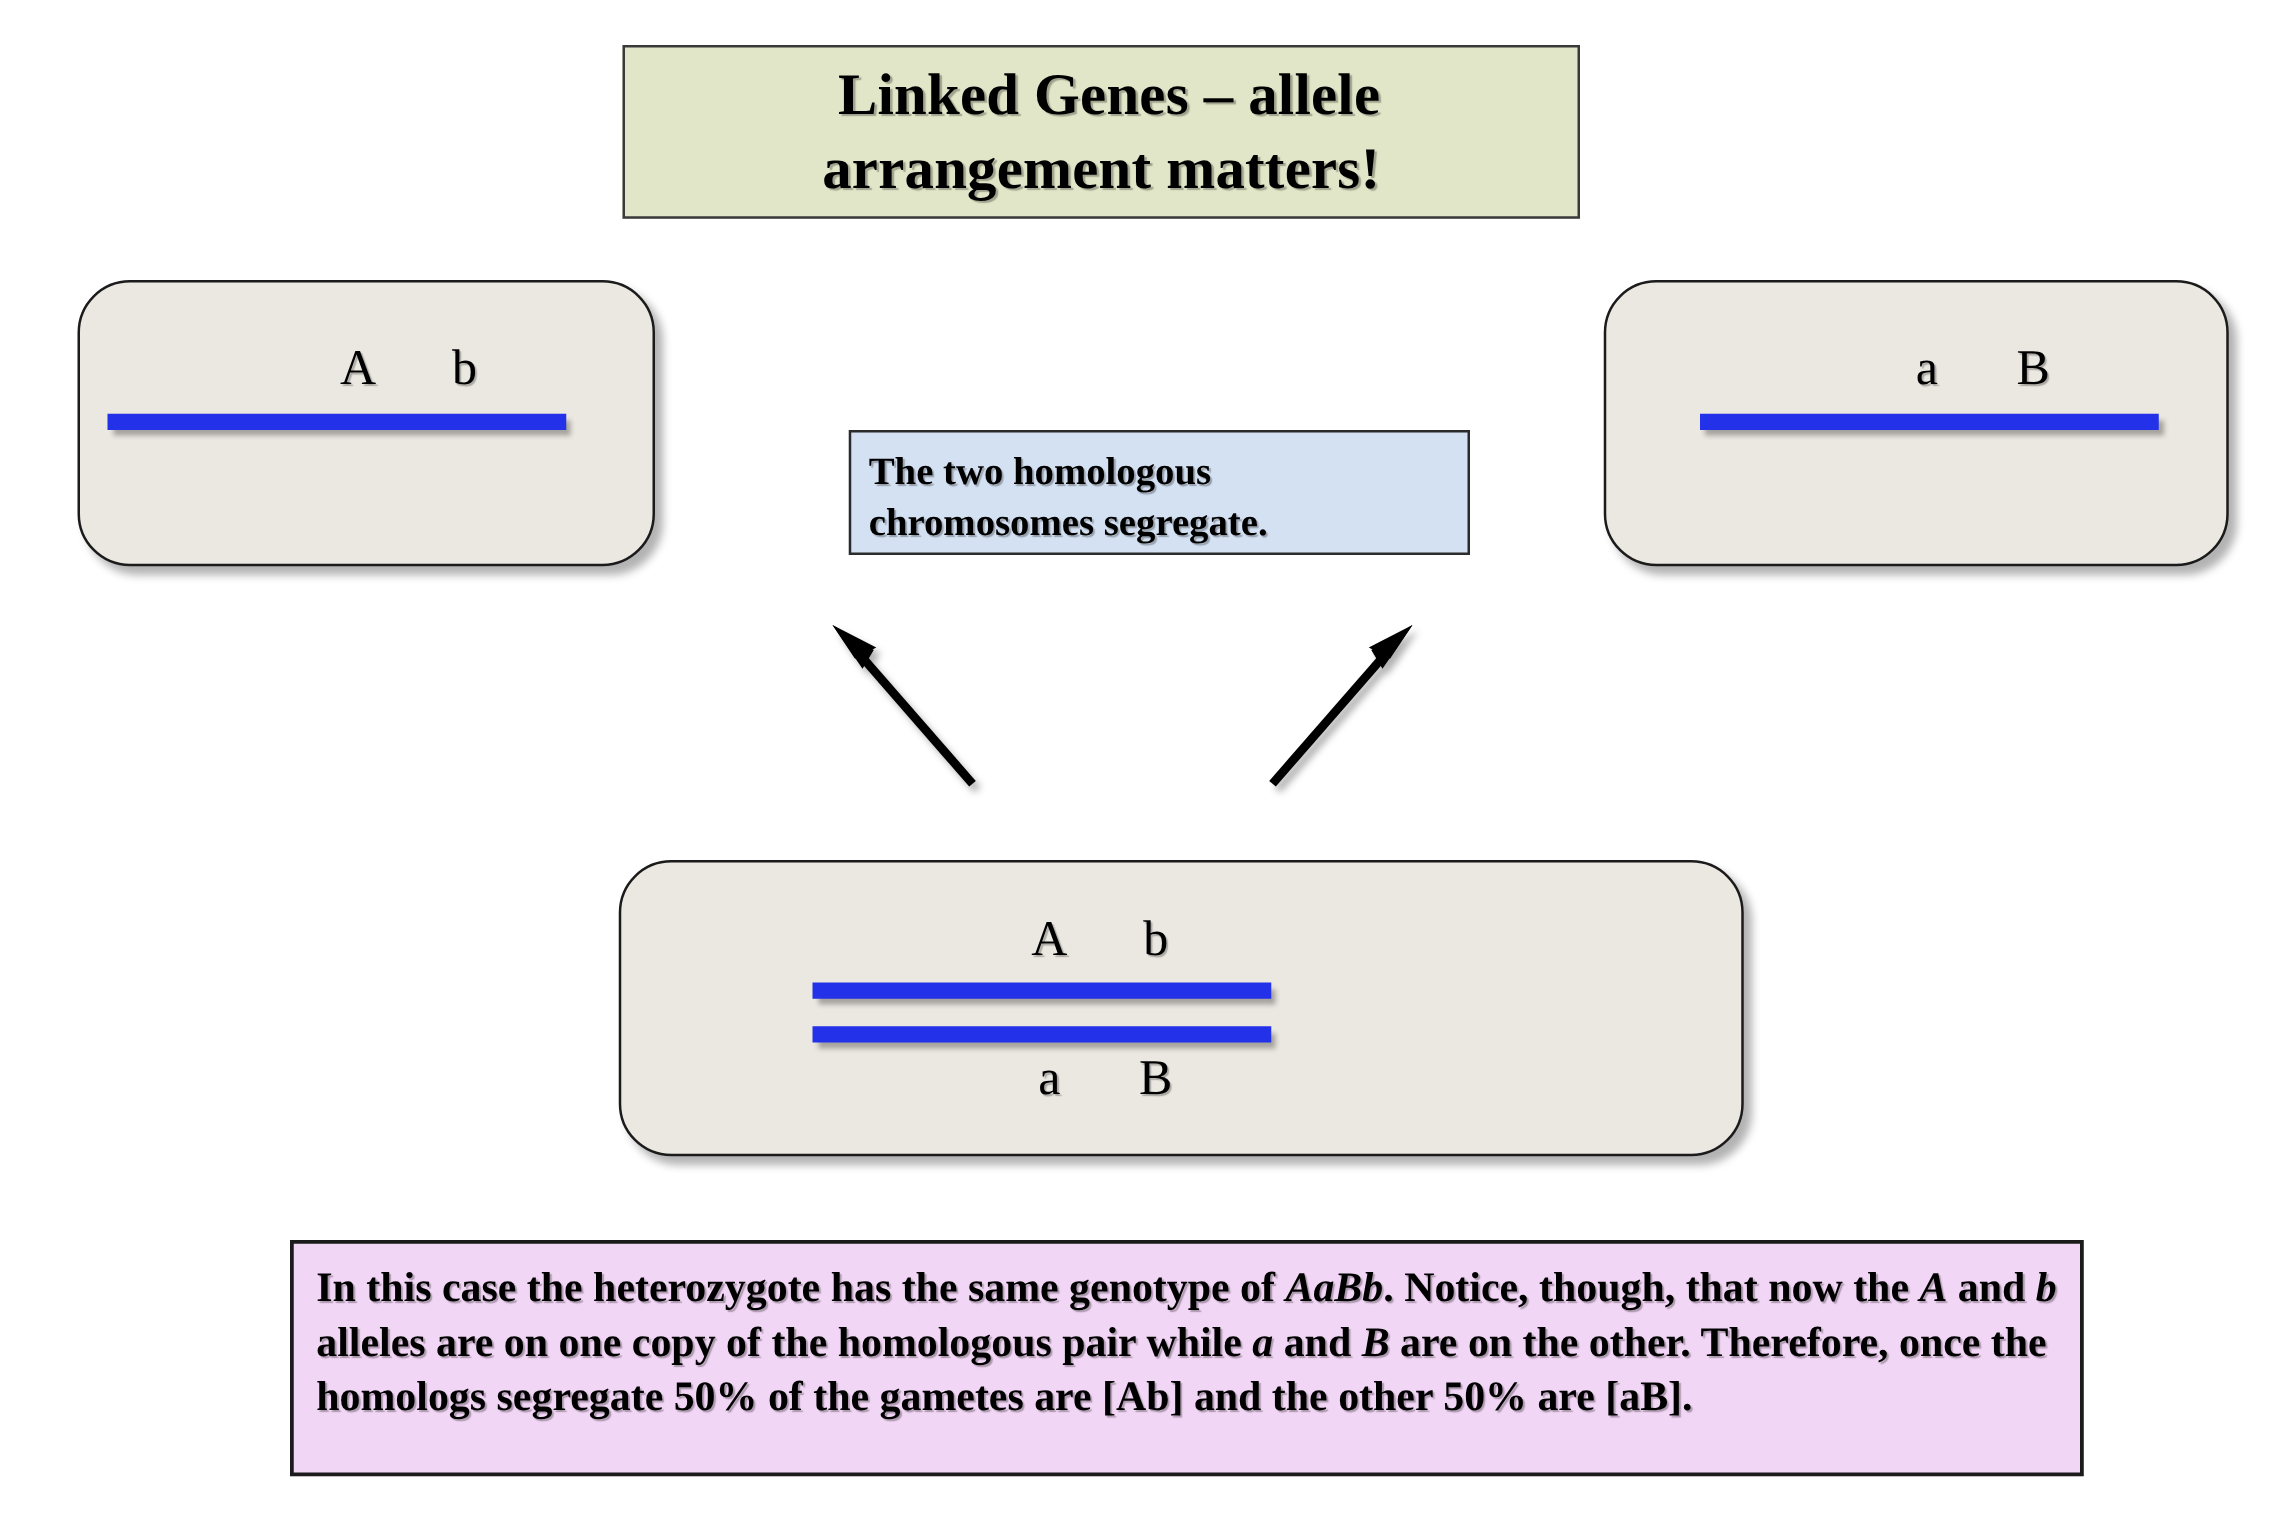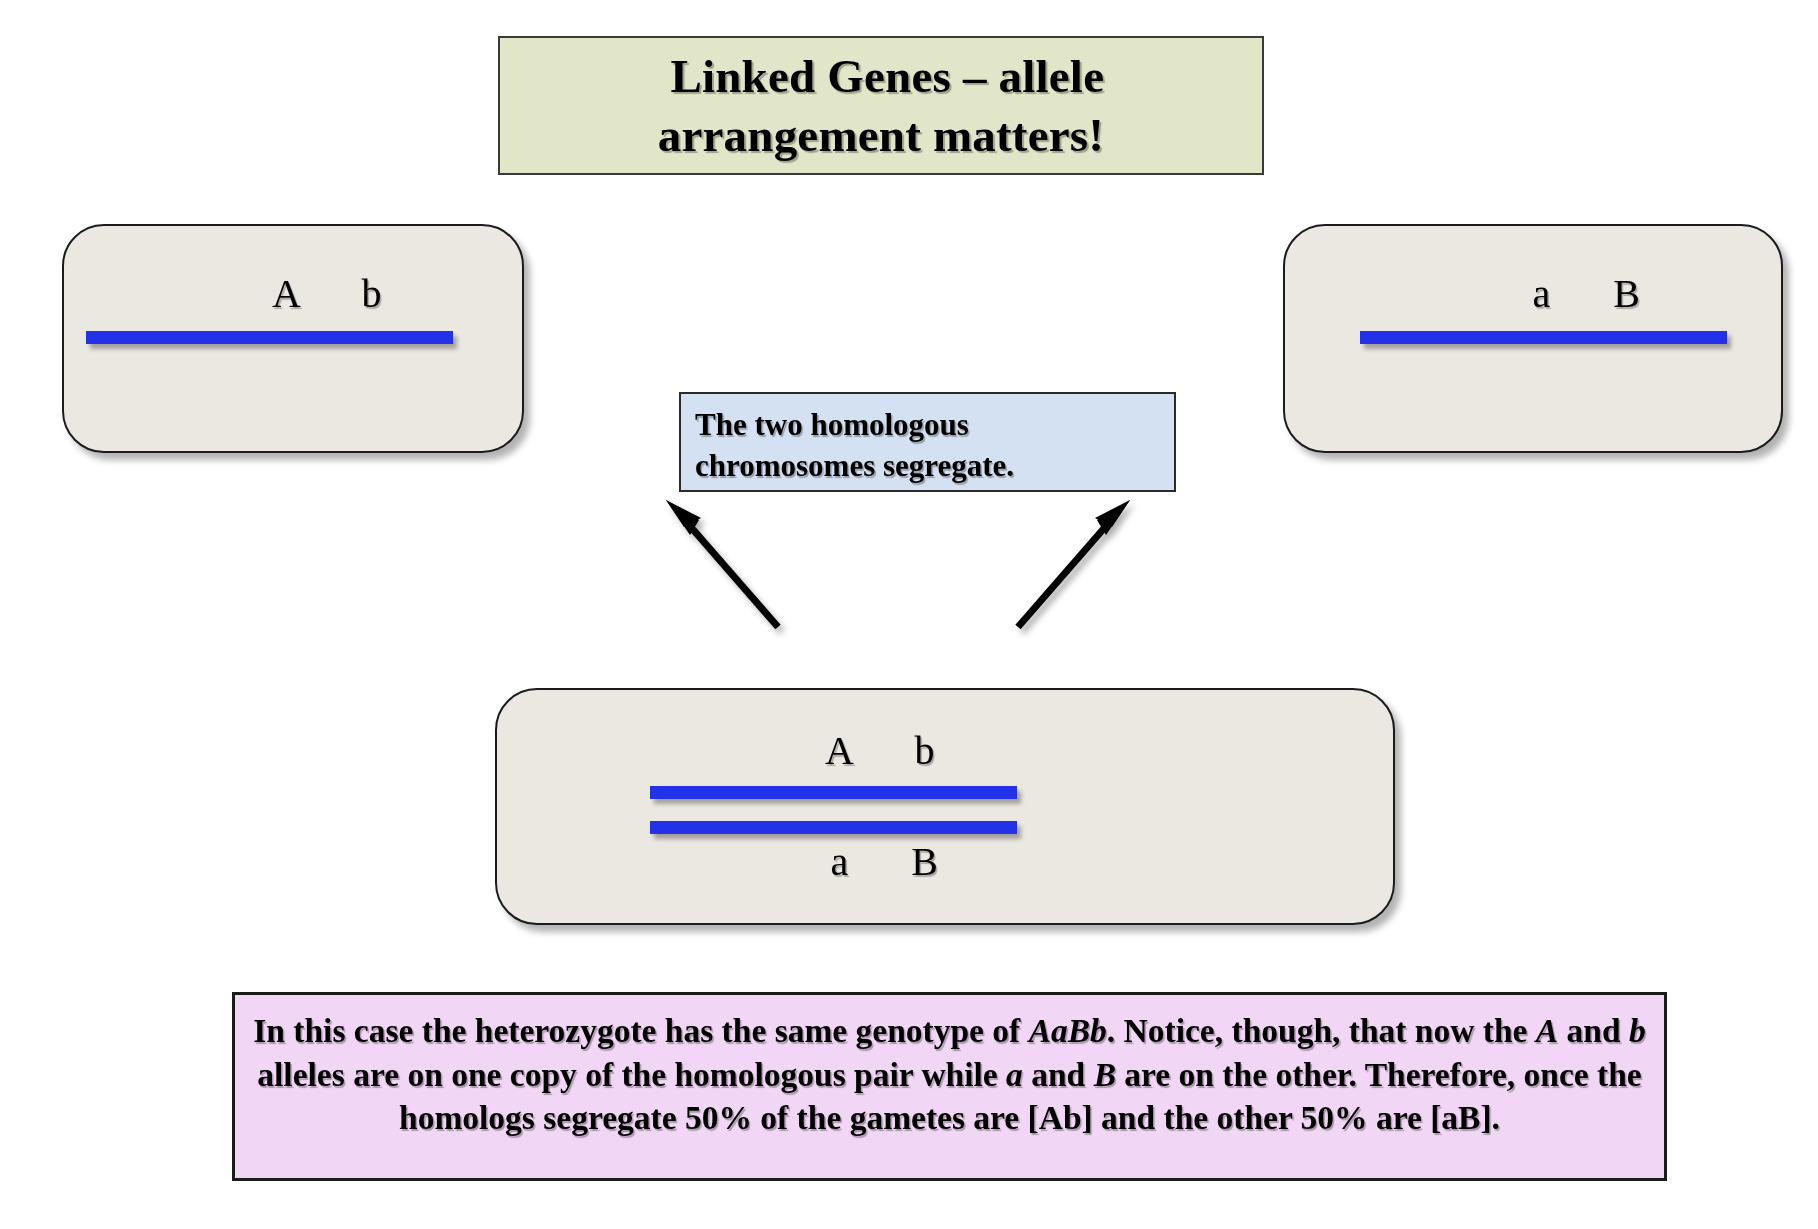--- a/index.html
+++ b/index.html
@@ -97,21 +97,20 @@
   #segregate-box {
     position: absolute;
     left: 679px;
     top: 344px;
     width: 497px;
     height: 100px;
     background: #D4E1F2;
     border: 2.5px solid #2b2b2b;
     box-sizing: border-box;
     padding: 10px 0 0 14px;
-    margin-top: 48px;
   }
   #segregate-text {
     font-size: 31px;
     font-weight: bold;
     line-height: 1.33;
     text-shadow: 1.5px 1.5px 1px rgba(0,0,0,0.30);
     white-space: pre-line;
   }
 
   
@@ -128,21 +127,20 @@
   #explanation-box {
     position: absolute;
     left: 232px;
     top: 992px;
     width: 1435px;
     height: 189px;
     background: #F2D6F5;
     border: 3px solid #1b1b1b;
     box-sizing: border-box;
     padding: 14px 18px 0 18px;
-    text-align: center;
   }
   #explanation-text {
     font-size: 33.5px;
     font-weight: bold;
     line-height: 1.30;
     text-shadow: 1.5px 1.5px 1px rgba(0,0,0,0.30);
   }
   #explanation-text i { font-style: italic; }
 </style>
 </head>

